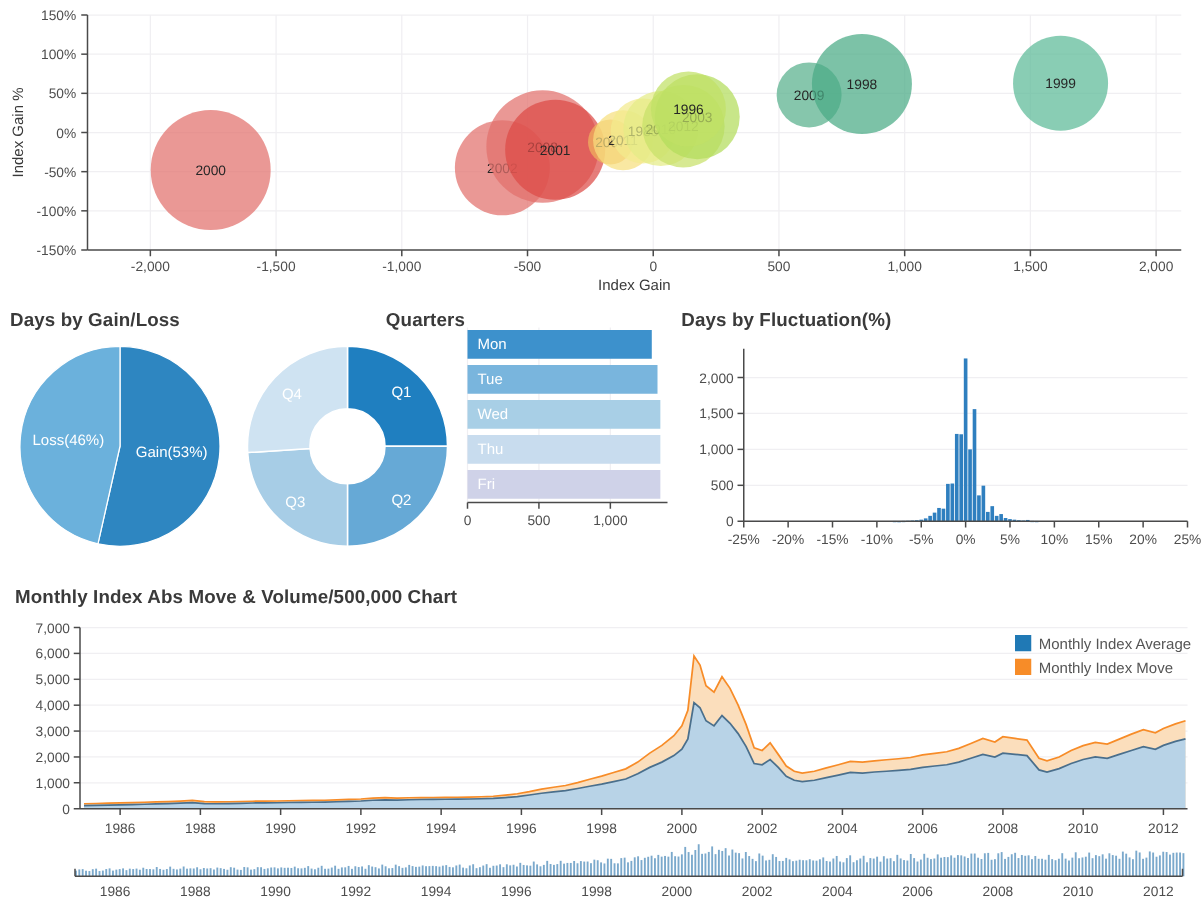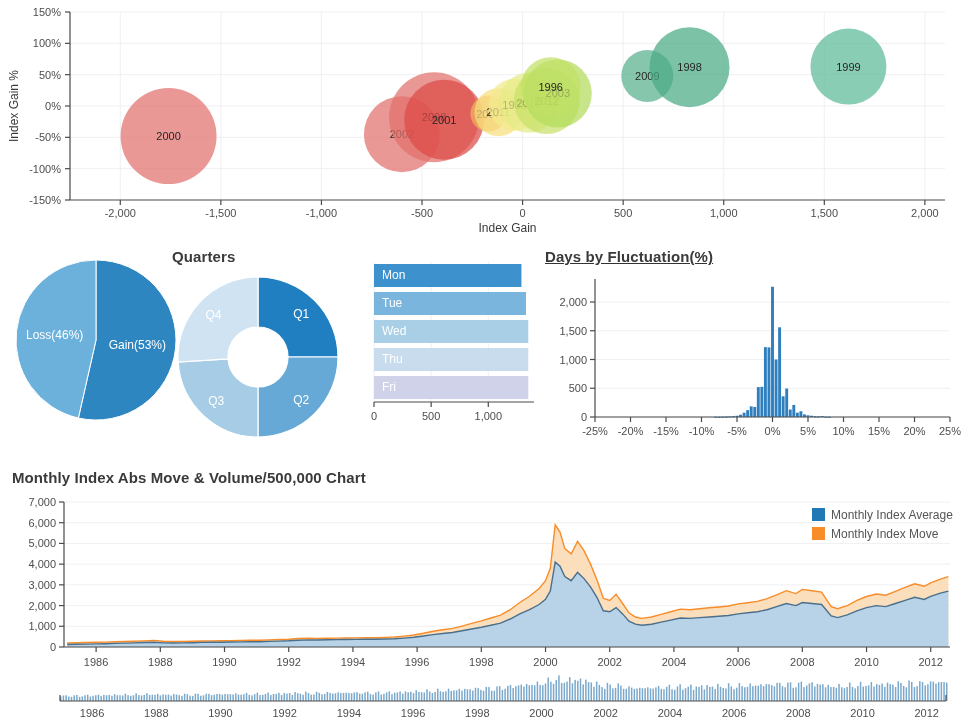--- a/index.html
+++ b/index.html
@@ -138,33 +138,34 @@
           <text x="824.3103448275862" y="217" class="tick" text-anchor="middle">1,500</text>
           <line x1="924.8850574712644" y1="200" x2="924.8850574712644" y2="205" class="axisline"></line>
           <text x="924.8850574712644" y="217" class="tick" text-anchor="middle">2,000</text>
           <text x="507.5" y="232" class="axtitle" text-anchor="middle">Index Gain</text>
           <text x="18" y="106" class="axtitle" text-anchor="middle" transform="rotate(-90 18 106)">Index Gain %</text>
         </g>
       </svg>
   </div>
 
   <div class="panel" style="left:8px;top:248px;width:175px;height:200px;">
+    <div class="ttl">Days by Gain/Loss</div>
     <svg id="pieSvg" width="175" height="178" style="margin-top:6px">
         <g>
           <path d="M88,86 L88,6 A80,80 0 1,1 70.37515737707676,164.03438295083257 Z" fill="#2e86c1" stroke="#fff" stroke-width="1"></path>
           <text x="129.34368012158816" y="94.61086911588205" class="pielabel" text-anchor="middle">Gain(53%)</text>
         </g>
         <g>
           <path d="M88,86 L70.37515737707676,164.03438295083257 A80,80 0 0,1 87.99999999999999,6 Z" fill="#6bb1dc" stroke="#fff" stroke-width="1"></path>
           <text x="46.65631987841183" y="85.38913088411795" class="pielabel" text-anchor="middle">Loss(46%)</text>
         </g>
       </svg>
   </div>
 
-  <div class="panel" style="left:172px;top:248px;width:180px;height:200px;">
+  <div class="panel" style="left:192px;top:248px;width:180px;height:200px;text-align:right;">
     <div class="ttl">Quarters</div>
     <svg id="donutSvg" width="180" height="178" style="margin-top:6px">
         <g>
           <path d="M86,6 A80,80 0 0,1 166,86 L116,86 A30,30 0 0,0 86,56 Z" fill="#1f7fc0" stroke="#fff" stroke-width="1.2"></path>
           <text x="129.1335136523794" y="46.8664863476206" class="pielabel" text-anchor="middle">Q1</text>
         </g>
         <g>
           <path d="M166,86 A80,80 0 0,1 86.00000000000001,166 L86,116 A30,30 0 0,0 116,86 Z" fill="#66a9d6" stroke="#fff" stroke-width="1.2"></path>
           <text x="129.1335136523794" y="133.1335136523794" class="pielabel" text-anchor="middle">Q2</text>
         </g>
@@ -209,21 +210,21 @@
           <line x1="10" y1="148" x2="10" y2="153" class="axisline"></line>
           <text x="10" y="166" class="tick" text-anchor="middle">0</text>
           <line x1="67.14285714285714" y1="148" x2="67.14285714285714" y2="153" class="axisline"></line>
           <text x="67.14285714285714" y="166" class="tick" text-anchor="middle">500</text>
           <line x1="124.28571428571429" y1="148" x2="124.28571428571429" y2="153" class="axisline"></line>
           <text x="124.28571428571429" y="166" class="tick" text-anchor="middle">1,000</text>
         </g>
       </svg>
   </div>
 
-  <div class="panel" style="left:545px;top:248px;width:417px;height:200px;text-decoration:underline;">
+  <div class="panel" style="left:545px;top:248px;width:417px;height:200px;">
     <div class="ttl">Days by Fluctuation(%)</div>
     <svg id="histSvg" width="417" height="185" style="margin-top:4px">
         <g>
           <line x1="50" y1="148" x2="405" y2="148" class="gridline"></line>
           <line x1="50" y1="119.25" x2="405" y2="119.25" class="gridline"></line>
           <line x1="50" y1="90.5" x2="405" y2="90.5" class="gridline"></line>
           <line x1="50" y1="61.75" x2="405" y2="61.75" class="gridline"></line>
           <line x1="50" y1="33" x2="405" y2="33" class="gridline"></line>
           <rect x="169.2445" y="147.77" width="2.9109999999999996" height="1" fill="#2f7fbf"></rect>
           <rect x="172.7945" y="147.8275" width="2.9109999999999996" height="1" fill="#2f7fbf"></rect>

